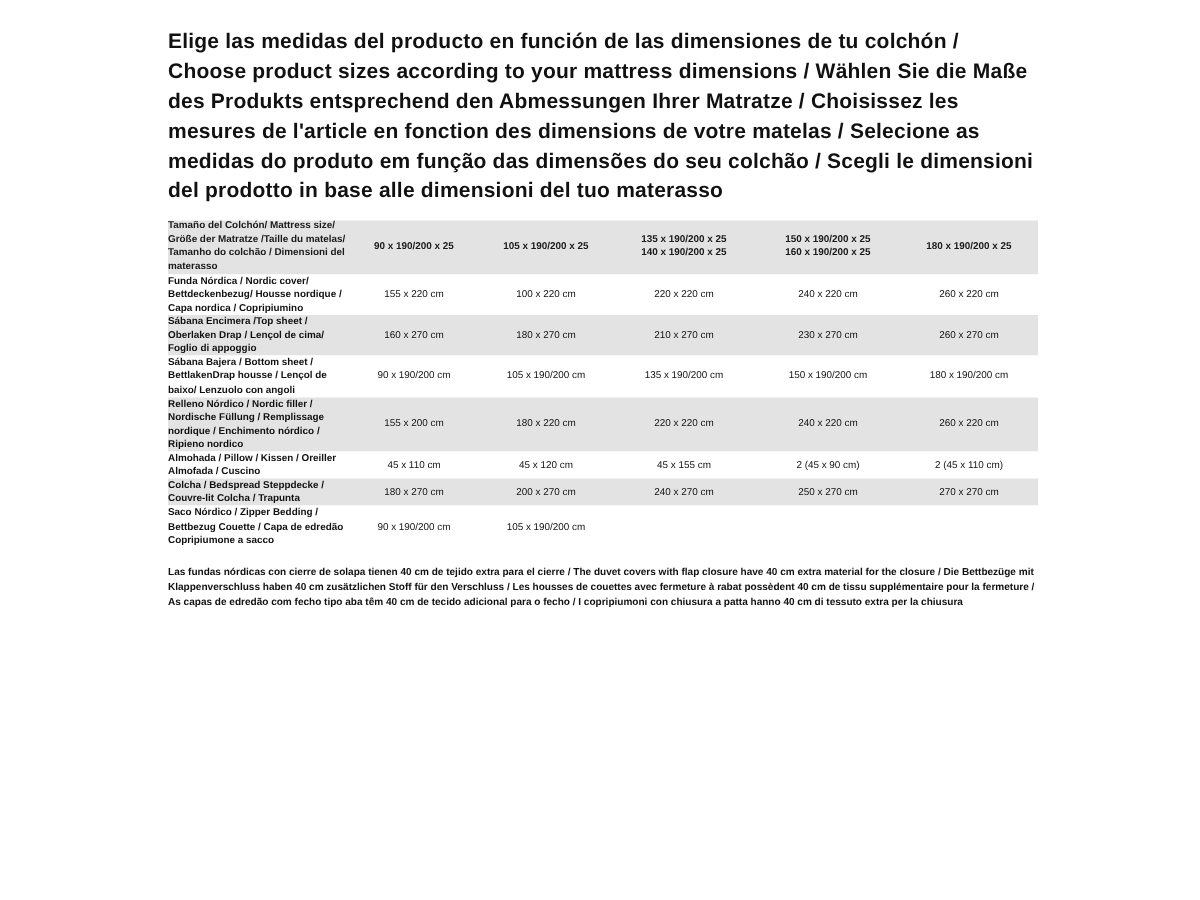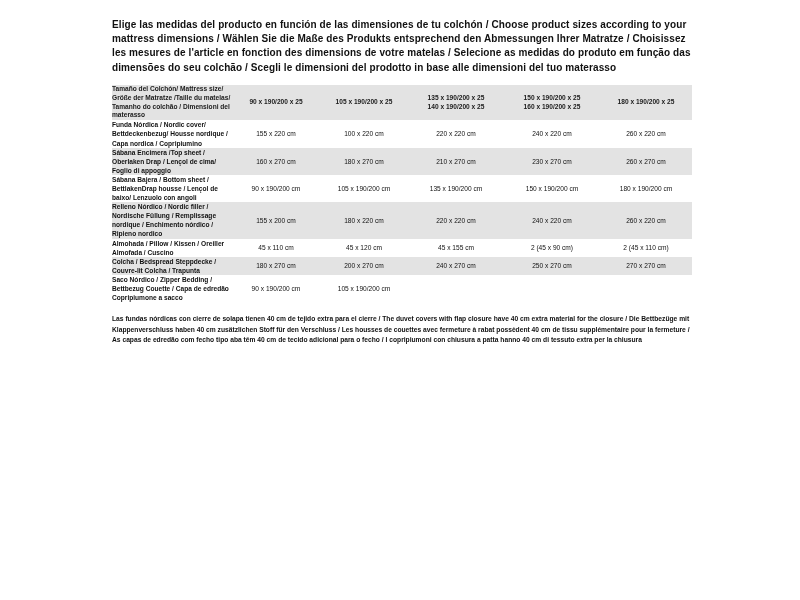--- a/index.html
+++ b/index.html
@@ -20,21 +20,21 @@
     height: 600px;
     box-sizing: border-box;
   }
   .content {
     position: absolute;
     left: 112px;
     top: 18px;
     width: 580px;
   }
   .intro {
-    font-size: 10px;
+    font-size: 14px;
     font-weight: bold;
     line-height: 1.42;
     color: #111111;
     margin: 0 0 10px 0;
     letter-spacing: 0.01em;
   }
   table.sizes {
     border-collapse: collapse;
     width: 580px;
     table-layout: fixed;

